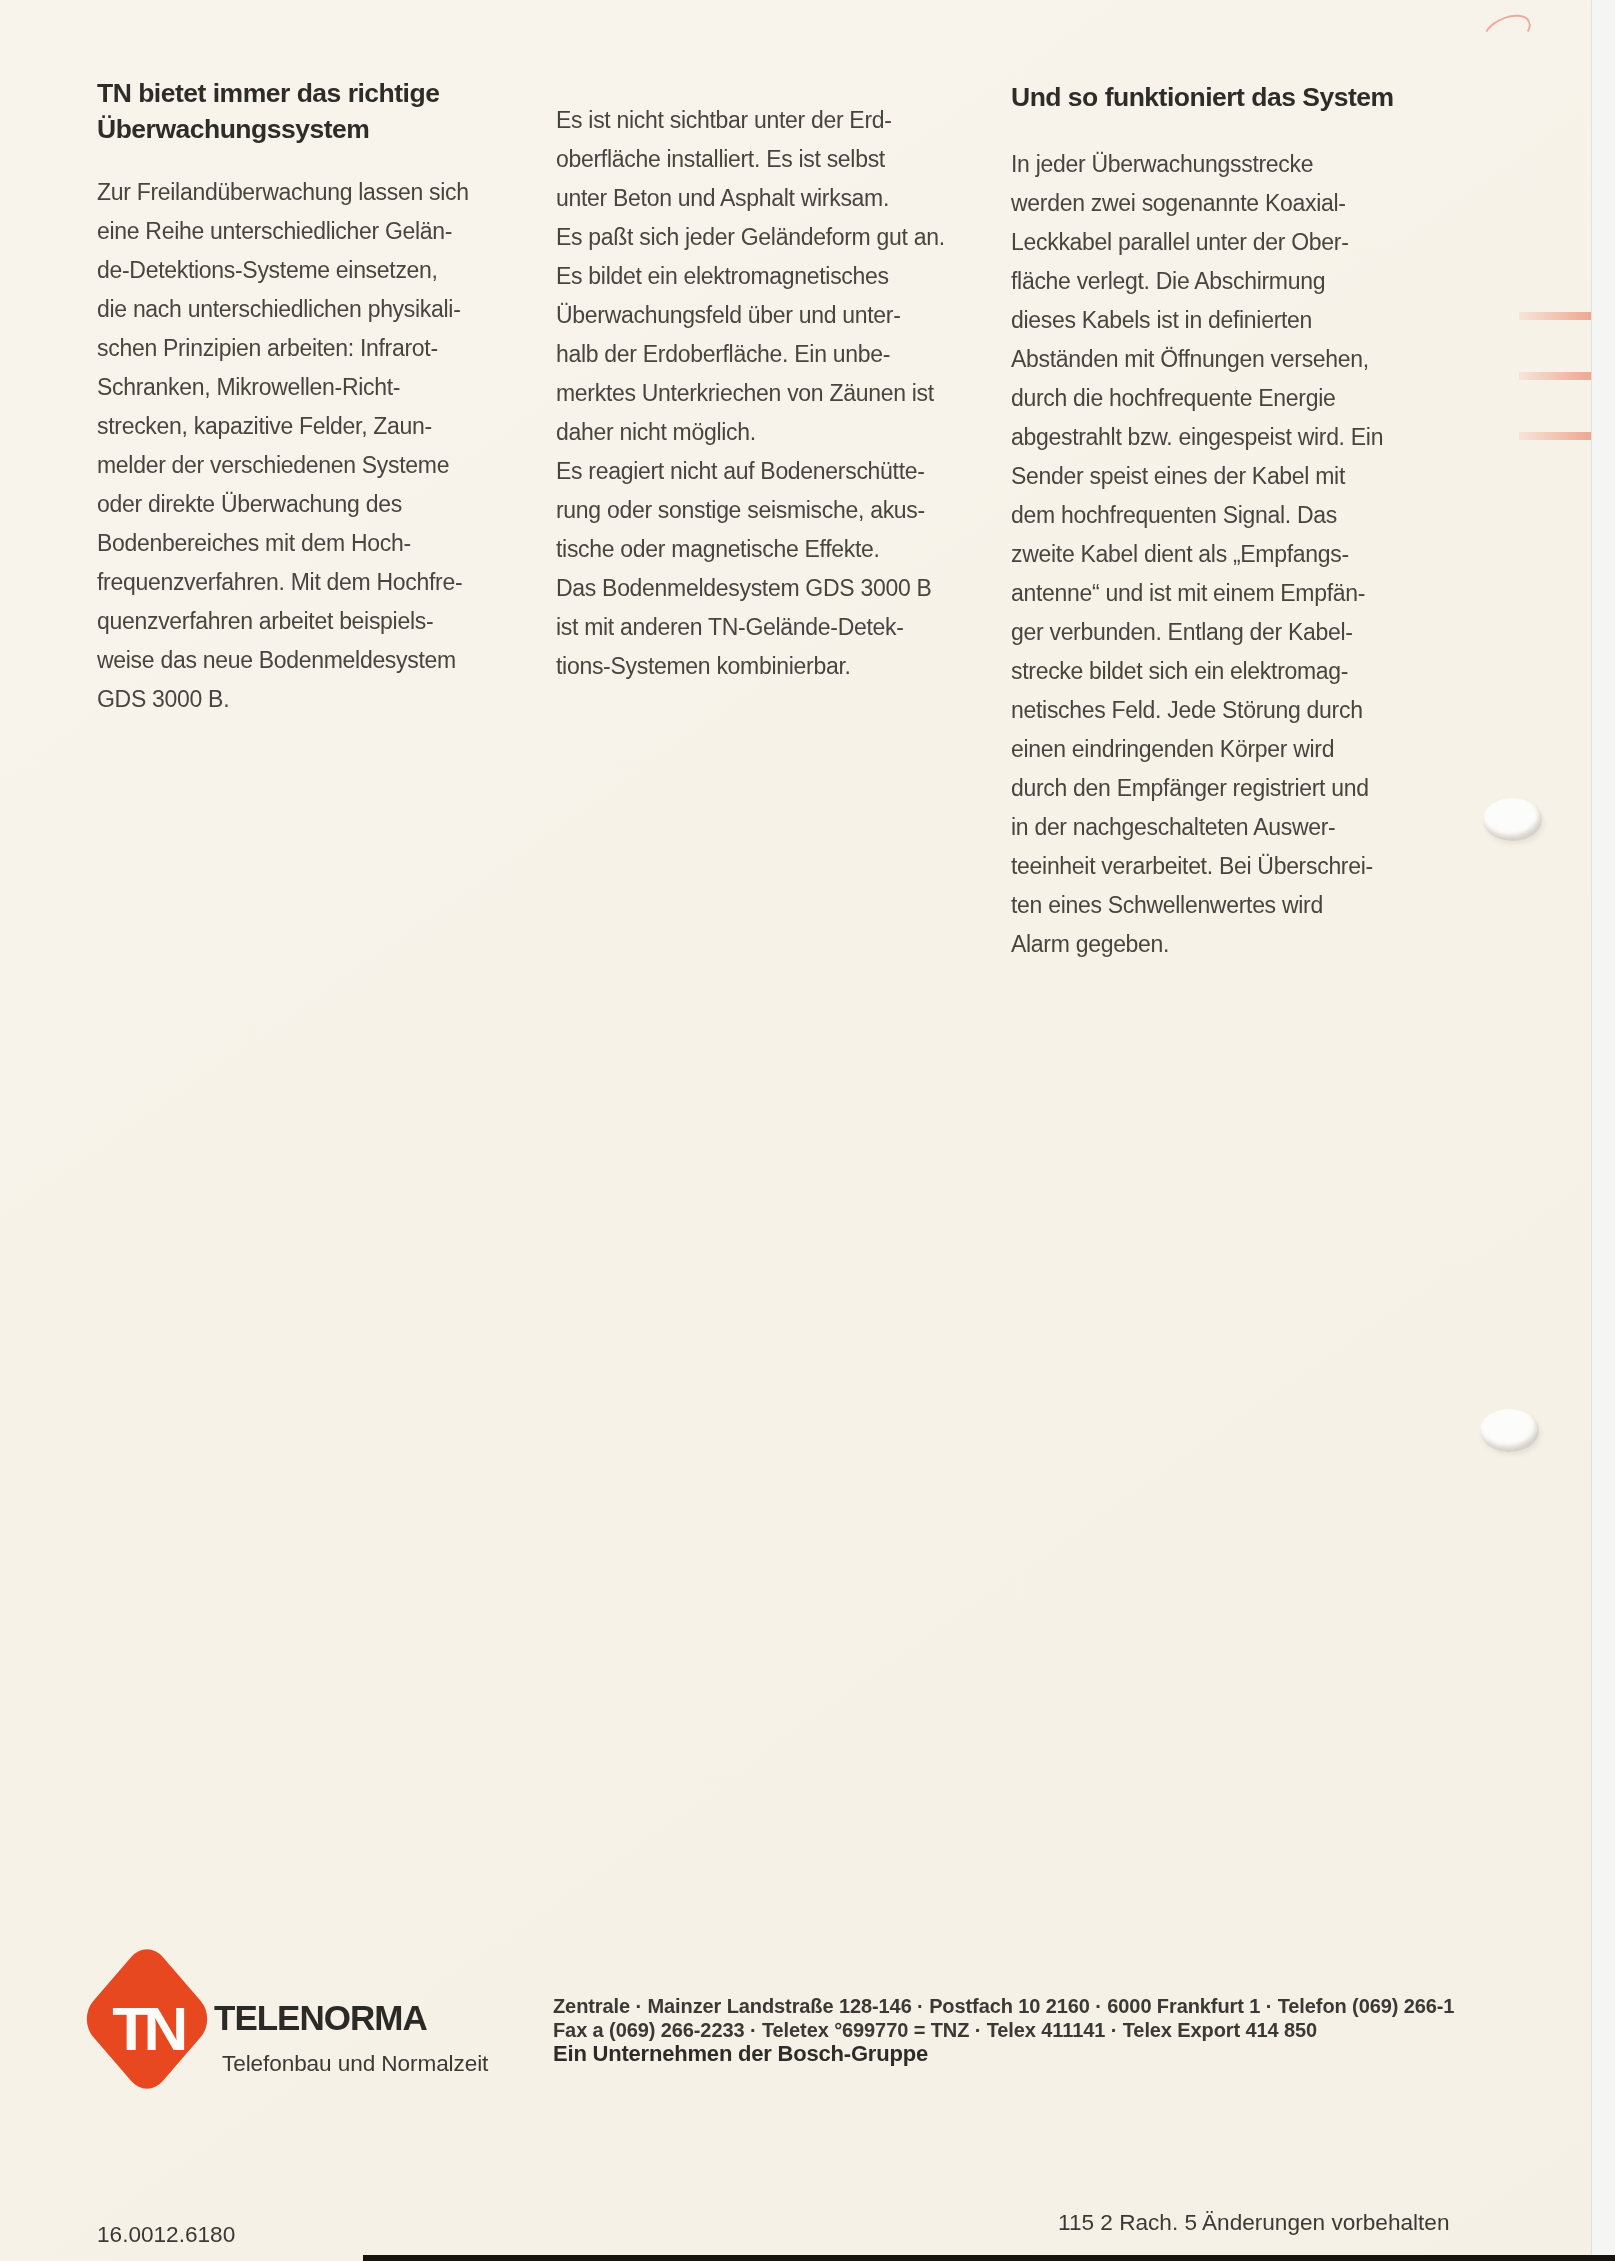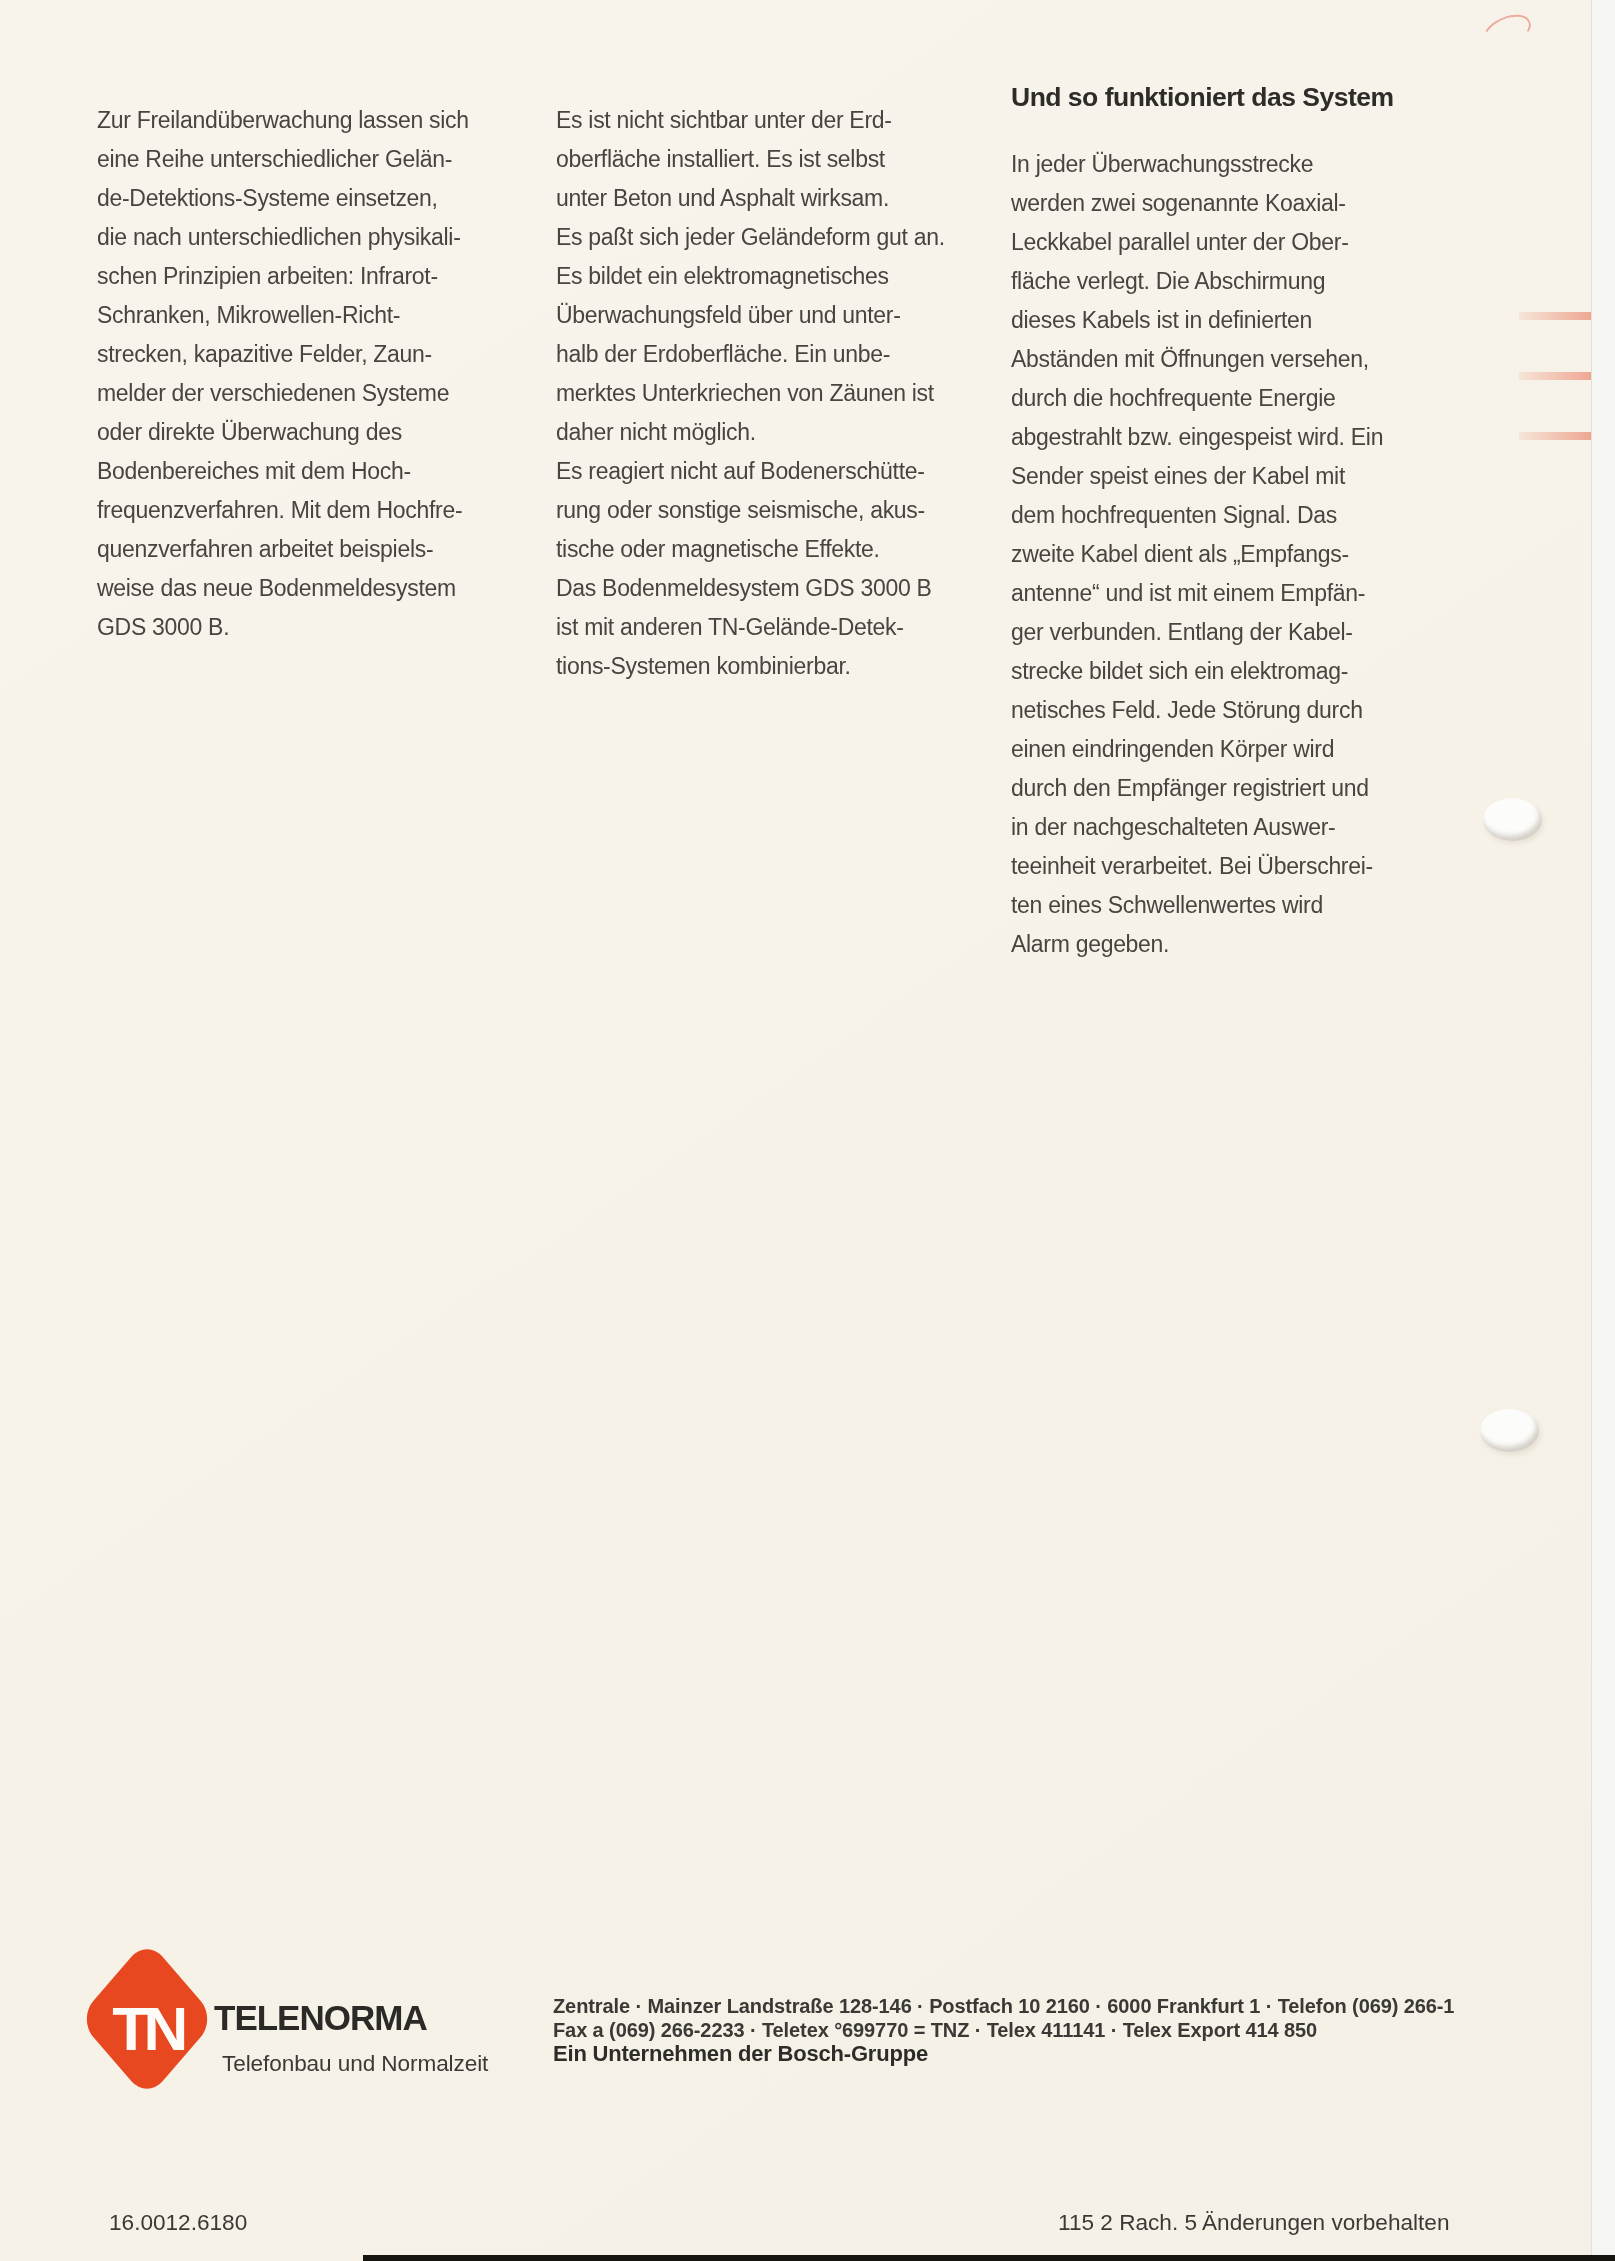--- a/index.html
+++ b/index.html
@@ -68,21 +68,21 @@
   }
   .address p.bosch{
     font-size:22px;font-weight:700;color:#2d2c29;
     letter-spacing:-0.2px;
   }
   
   .print-code{
     position:absolute;top:2210px;
     font-size:22.6px;color:#3b3935;letter-spacing:0px;
   }
-  .code-left{left:109px;}
+  .code-left{left:97px;margin-top:12px;}
   .doc-number{left:1058px;}
   .rights-note{left:1202px;}
   
   .scan-strip{
     position:absolute;left:1591px;top:0;width:24.5px;height:2261px;
     background:#f5f6f3;
     border-left:1.3px solid #e3e0d7;
   }
   .bottom-strip{
     position:absolute;left:363px;bottom:0;width:1253px;height:5.8px;
@@ -109,20 +109,22 @@
     border-bottom-color:transparent;border-left-color:transparent;
     transform:rotate(-24deg);
   }
 </style>
 </head>
 <body>
 
 <div class="page">
 
   <article class="col col-1">
+    <h3>TN bietet immer das richtige
+Überwachungssystem</h3>
     <p>Zur Freilandüberwachung lassen sich
 eine Reihe unterschiedlicher Gelän-
 de-Detektions-Systeme einsetzen,
 die nach unterschiedlichen physikali-
 schen Prinzipien arbeiten: Infrarot-
 Schranken, Mikrowellen-Richt-
 strecken, kapazitive Felder, Zaun-
 melder der verschiedenen Systeme
 oder direkte Überwachung des
 Bodenbereiches mit dem Hoch-

